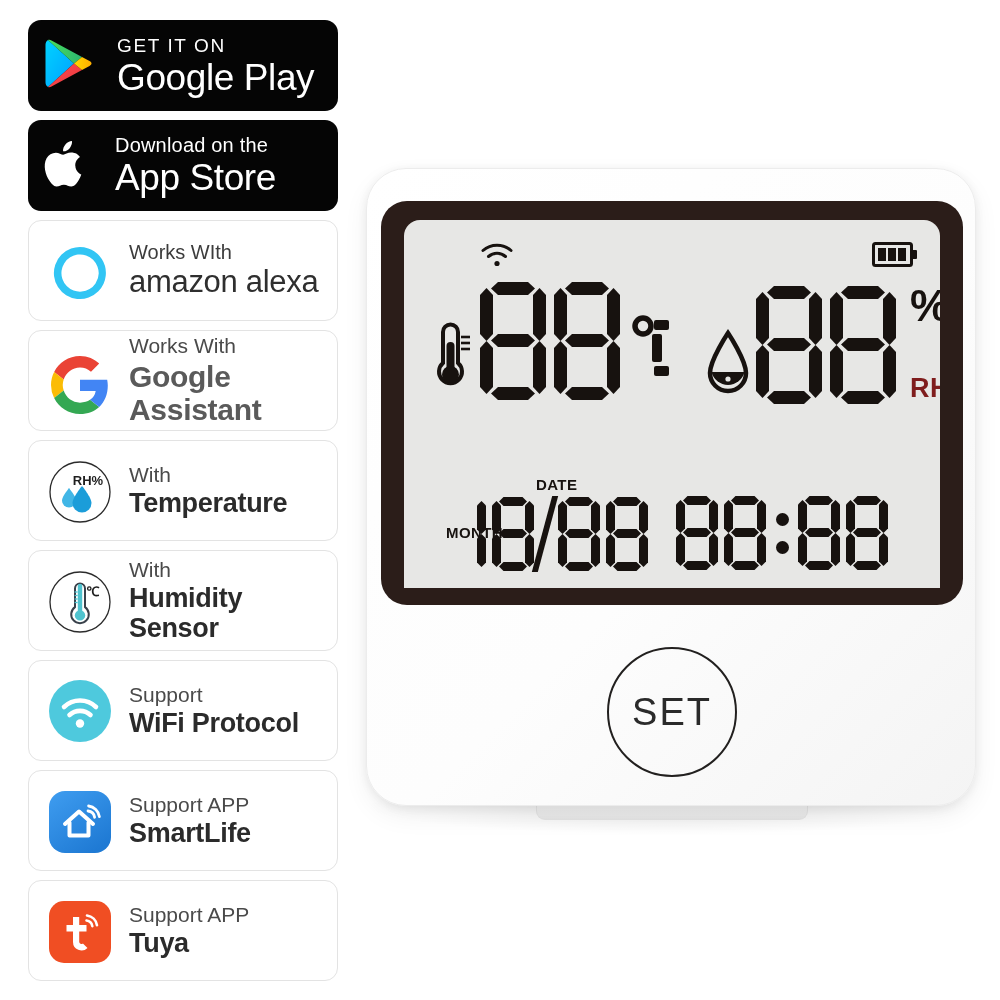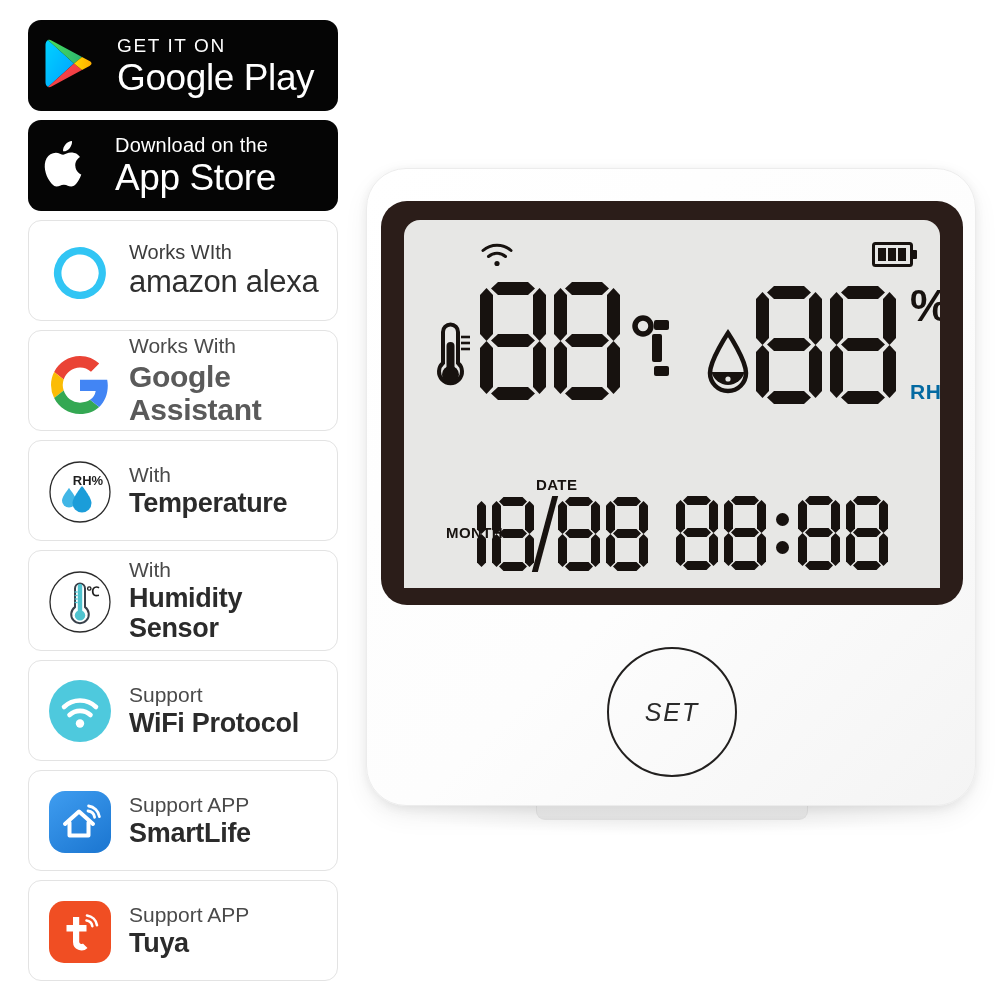--- a/index.html
+++ b/index.html
@@ -177,21 +177,21 @@
 
   
   #row-temp { position: absolute; left: 30px; top: 62px; display: flex; align-items: flex-end; }
   #thermo-icon { margin-right: 6px; margin-bottom: 2px; }
   #temp-unit { margin-left: 4px; margin-bottom: 2px; }
 
   #row-hum { position: absolute; left: 300px; top: 62px; display: flex; align-items: flex-end; }
   #drop-icon { margin-right: 4px; margin-bottom: 2px; }
   #hum-units { position: relative; width: 48px; height: 122px; margin-left: 4px; }
   #hum-pct { position: absolute; left: 2px; top: 2px; font-size: 44px; font-weight: 700; color: #17120f; line-height: 1; }
-  #hum-rh { position: absolute; left: 2px; bottom: 2px; font-size: 21px; font-weight: 700; color: #0369a1; line-height: 1; letter-spacing: 0.5px; }
+  #hum-rh { position: absolute; left: 2px; bottom: 2px; font-size: 27px; font-weight: 700; color: #7f1d1d; line-height: 1; letter-spacing: 0.5px; }
 
   
   #row-bottom { position: absolute; left: 22px; top: 256px; width: 500px; }
   #date-block { position: absolute; left: 18px; top: 0; }
   #date-labels { position: relative; height: 18px; }
   .mini-label {
     position: absolute; top: 0;
     font-size: 15px; font-weight: 700; color: #17120f; letter-spacing: 0.4px;
   }
   #label-month { left: 2px; margin-top: 48px; }
@@ -217,25 +217,24 @@
   #set-button {
     position: absolute;
     left: 240px; top: 478px;
     width: 130px; height: 130px;
     border: 2px solid #22201f;
     border-radius: 50%;
     display: flex; align-items: center; justify-content: center;
     background: transparent;
   }
   #set-label {
-    font-size: 25px;
+    font-size: 38px;
     color: #2a2a2a;
     letter-spacing: 2px;
     font-weight: 400;
-    font-style: italic;
   }
 </style>
 </head>
 <body>
 
 <div id="badge-column">
 
   <div class="store-badge">
     <span>
       <svg width="52" height="56" viewBox="0 0 52 56">

